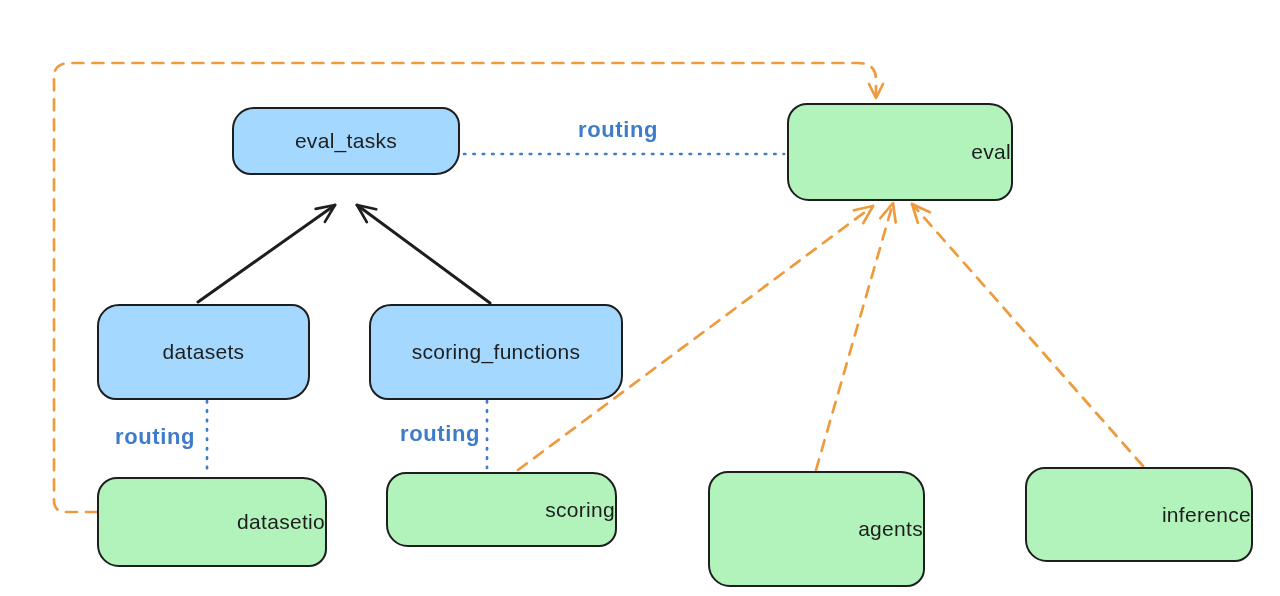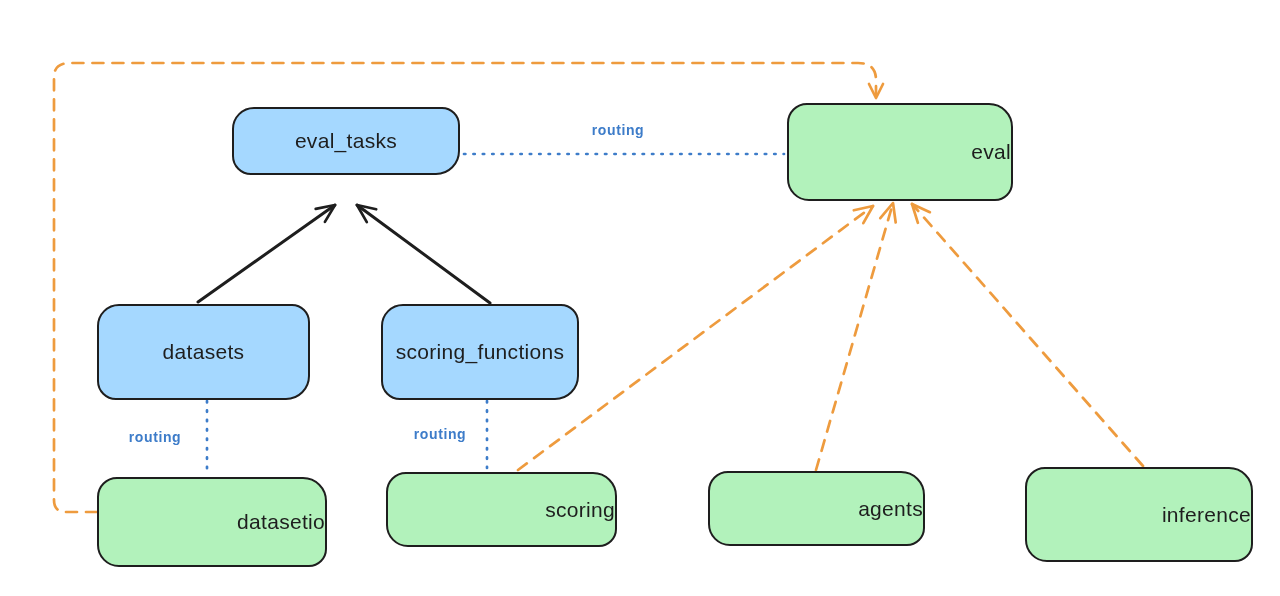--- a/index.html
+++ b/index.html
@@ -27,21 +27,21 @@
   }
   .node.provider{
     background:var(--provider-node-fill,#b2f2bb);
     border-radius:20px 24px 18px 22px;
     justify-content:flex-end;
   }
 
   .edge-label{
     position:absolute;
     transform:translate(-50%,-50%);
-    font-size:14px;font-weight:700;letter-spacing:.6px;
+    font-size:22px;font-weight:700;letter-spacing:.6px;
     color:var(--routing-line,#3d7cc9);
     white-space:nowrap;
   }
 
   path.solid-black{stroke:var(--solid-arrow,#1e1e1e);stroke-width:3;fill:none;stroke-linecap:round;stroke-linejoin:round;}
   path.head-black{stroke:var(--solid-arrow,#1e1e1e);stroke-width:2.7;fill:none;stroke-linecap:round;stroke-linejoin:round;}
   path.dotted-blue{stroke:var(--routing-line,#3d7cc9);stroke-width:2.7;fill:none;stroke-dasharray:1.4 8;stroke-linecap:round;}
   path.dashed-orange{stroke:var(--dependency-line,#ee9b3e);stroke-width:2.7;fill:none;stroke-dasharray:11 9;stroke-linecap:round;}
   path.head-orange{stroke:var(--dependency-line,#ee9b3e);stroke-width:2.7;fill:none;stroke-linecap:round;stroke-linejoin:round;}
 </style>
@@ -73,34 +73,34 @@
     <path class="dashed-orange" d="M97,512 L66,512 Q54,512 54,500 L54,77 Q54,63 70,63 L858,63 Q876,63 876,80 L876,94"></path>
     <path class="head-orange" d="M869,84 L876,98 L883,84"></path>
   </svg>
 
   <div class="node api" style="left:232px;top:107px;width:228px;height:68px">
     <span>eval_tasks</span>
   </div>
   <div class="node api" style="left:97px;top:304px;width:213px;height:96px">
     <span>datasets</span>
   </div>
-  <div class="node api" style="left:381px;top:304px;width:198px;height:96px">
+  <div class="node api" style="left:369px;top:304px;width:254px;height:96px">
     <span>scoring_functions</span>
   </div>
 
   <div class="node provider" style="left:787px;top:103px;width:226px;height:98px">
     <span>eval</span>
   </div>
   <div class="node provider" style="left:97px;top:477px;width:230px;height:90px">
     <span>datasetio</span>
   </div>
   <div class="node provider" style="left:386px;top:472px;width:231px;height:75px">
     <span>scoring</span>
   </div>
-  <div class="node provider" style="left:708px;top:471px;width:217px;height:75px">
+  <div class="node provider" style="left:708px;top:471px;width:217px;height:116px">
     <span>agents</span>
   </div>
   <div class="node provider" style="left:1025px;top:467px;width:228px;height:95px">
     <span>inference</span>
   </div>
 
   <span class="edge-label" style="left:618px;top:130px">routing</span>
   <span class="edge-label" style="left:155px;top:437px">routing</span>
   <span class="edge-label" style="left:440px;top:434px">routing</span>
 

